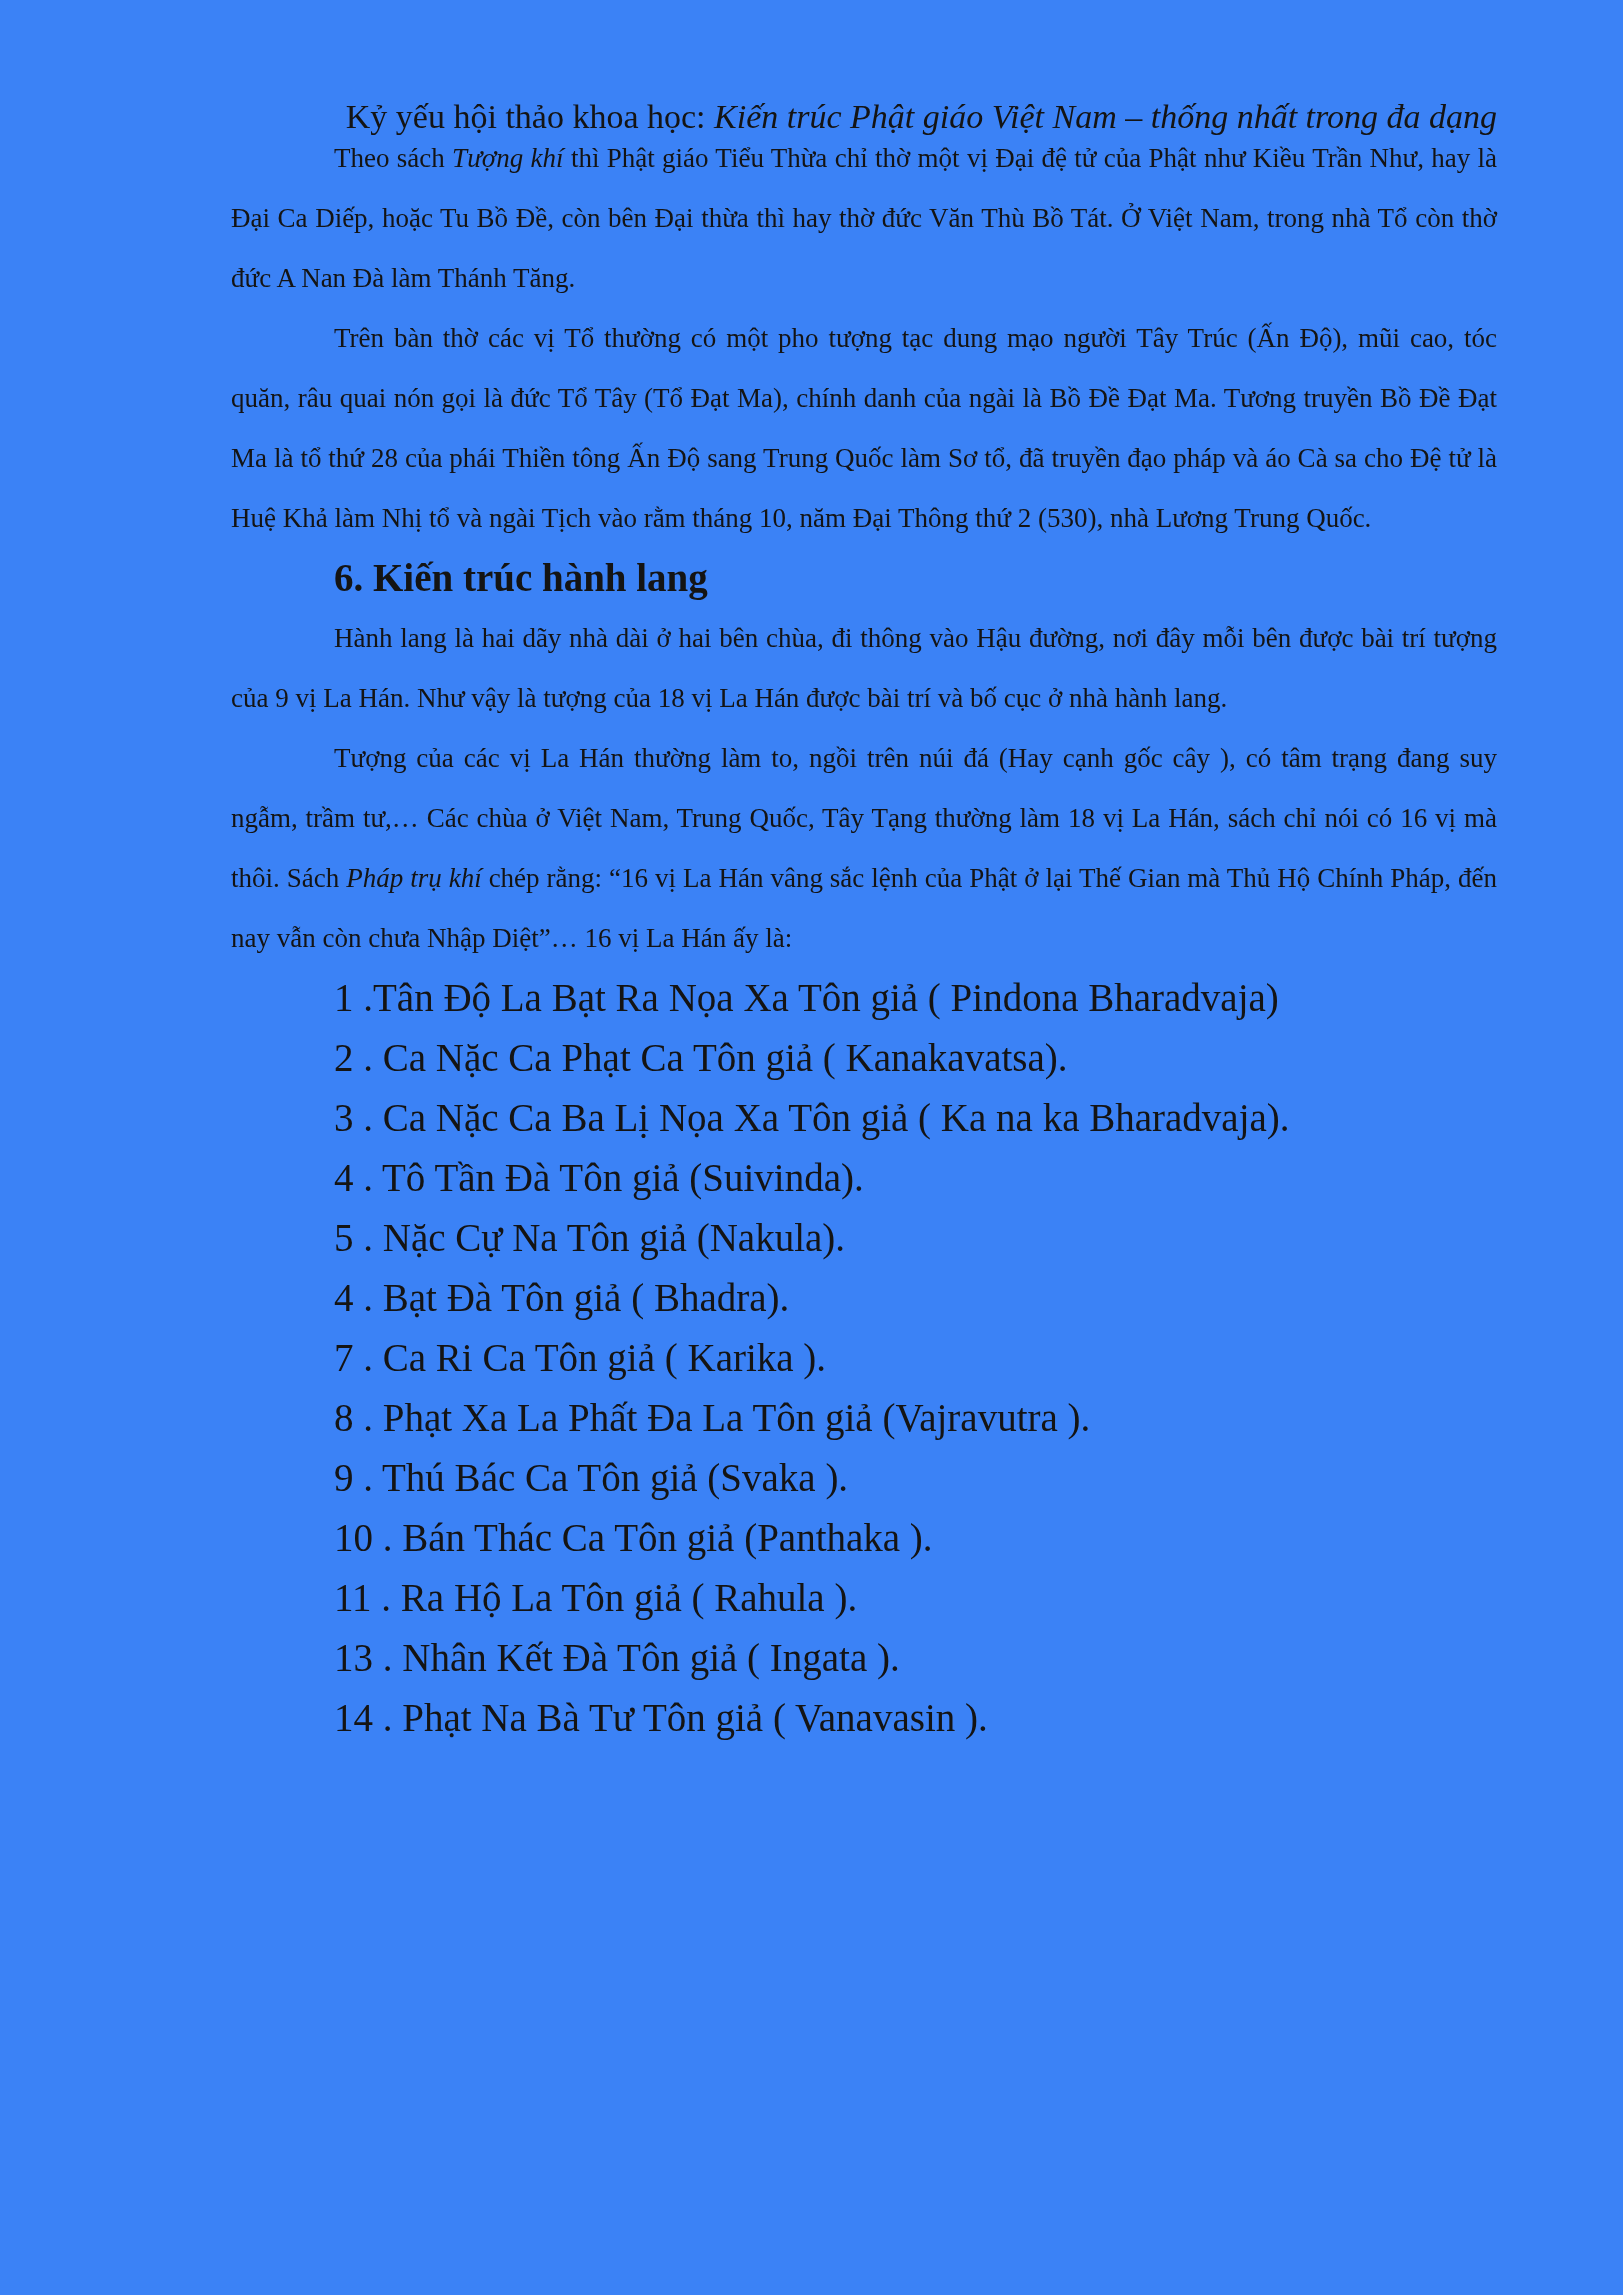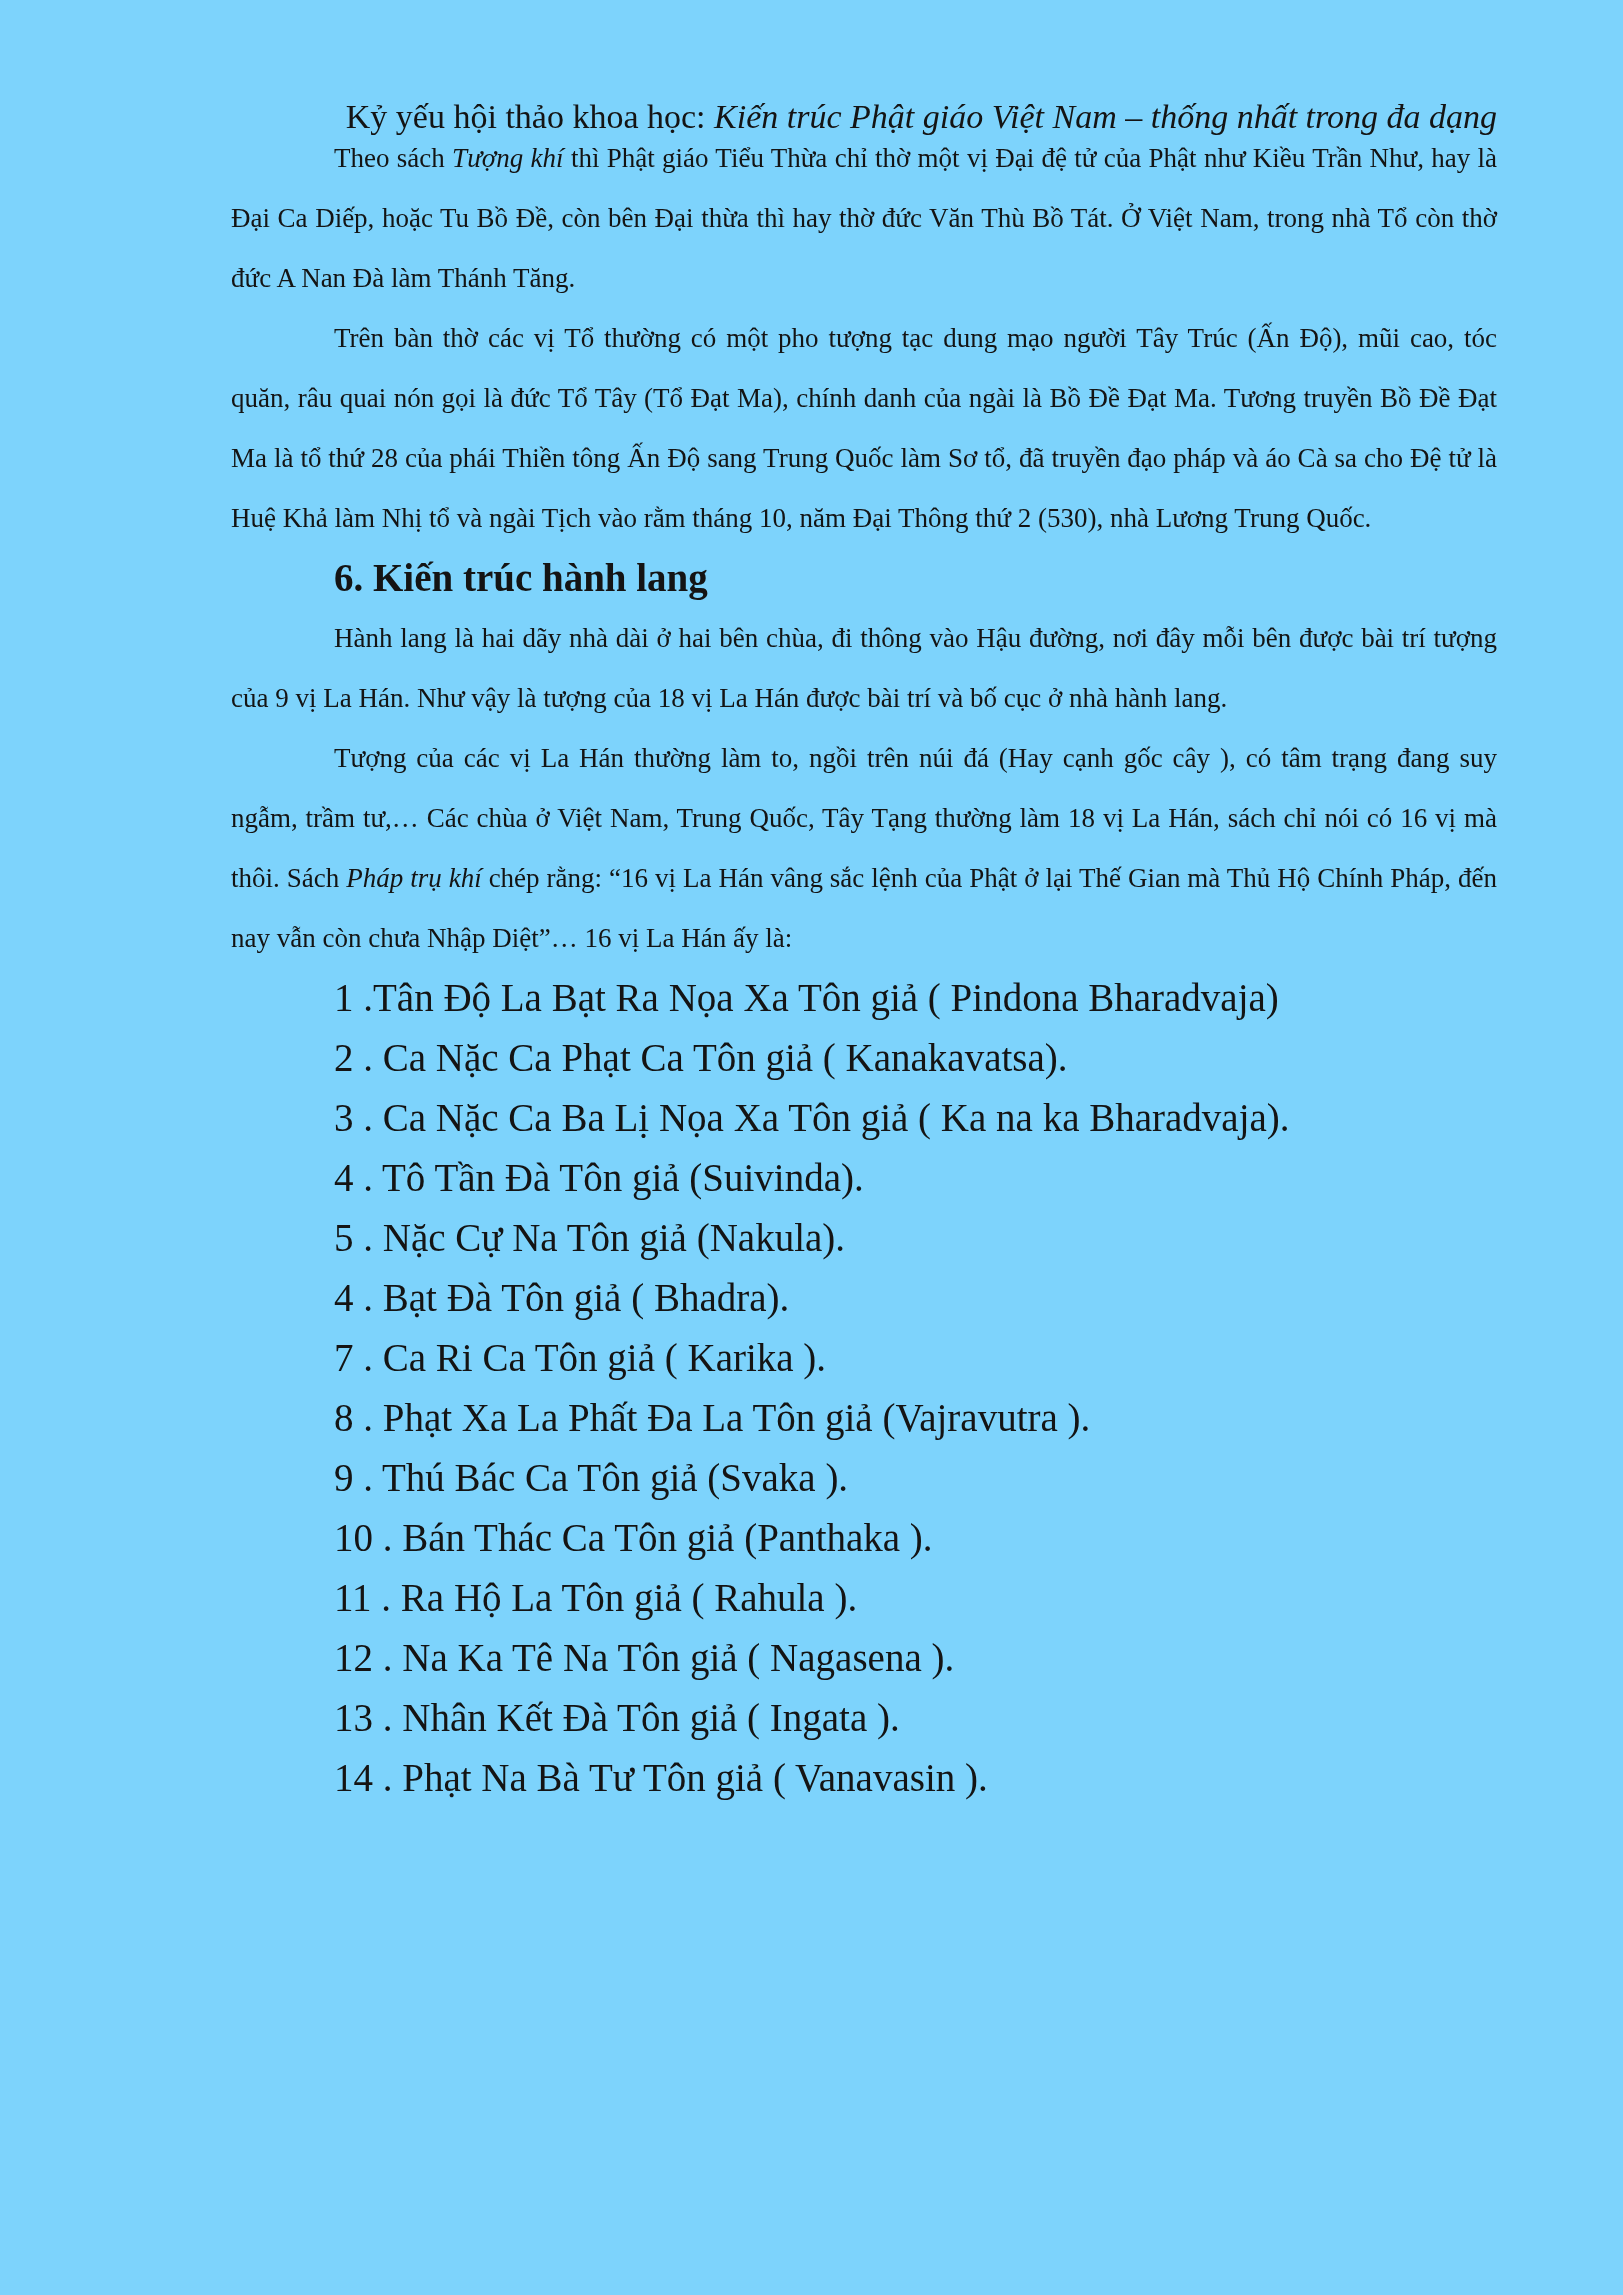--- a/index.html
+++ b/index.html
@@ -5,21 +5,21 @@
   html, body {
     margin: 0;
     padding: 0;
     background: #e8e8e8;
   }
   .page {
     position: relative;
     width: 1623px;
     height: 2295px;
     margin: 0 auto;
-    background: #7dd3fc;
+    background: #3b82f6;
     color: #141414;
     font-family: "Liberation Serif", "DejaVu Serif", serif;
     overflow: hidden;
   }
   .running-header {
     position: absolute;
     left: 231px;
     width: 1266px;
     top: 96px;
     text-align: right;
@@ -91,21 +91,20 @@
     <p class="list-item">2 . Ca Nặc Ca Phạt Ca  Tôn  giả ( Kanakavatsa).</p>
     <p class="list-item">3 . Ca Nặc  Ca Ba Lị Nọa Xa Tôn giả ( Ka na ka Bharadvaja).</p>
     <p class="list-item">4 . Tô Tần Đà  Tôn giả  (Suivinda).</p>
     <p class="list-item">5 . Nặc Cự Na  Tôn giả  (Nakula).</p>
     <p class="list-item">4 . Bạt  Đà  Tôn giả  ( Bhadra).</p>
     <p class="list-item">7 . Ca Ri Ca  Tôn giả  ( Karika ).</p>
     <p class="list-item">8 . Phạt Xa La Phất Đa La  Tôn giả  (Vajravutra ).</p>
     <p class="list-item">9 . Thú Bác Ca  Tôn giả  (Svaka ).</p>
     <p class="list-item">10 . Bán Thác  Ca  Tôn giả  (Panthaka ).</p>
     <p class="list-item">11 . Ra Hộ La  Tôn giả  ( Rahula ).</p>
-    <p class="list-item">12 . Na Ka Tê Na  Tôn giả  ( Nagasena ).</p>
     <p class="list-item">13 . Nhân  Kết Đà  Tôn giả  ( Ingata ).</p>
     <p class="list-item">14 . Phạt Na Bà Tư  Tôn giả  ( Vanavasin ).</p>
 
   </div>
 
 
 </div>
 
 
 </body></html>

